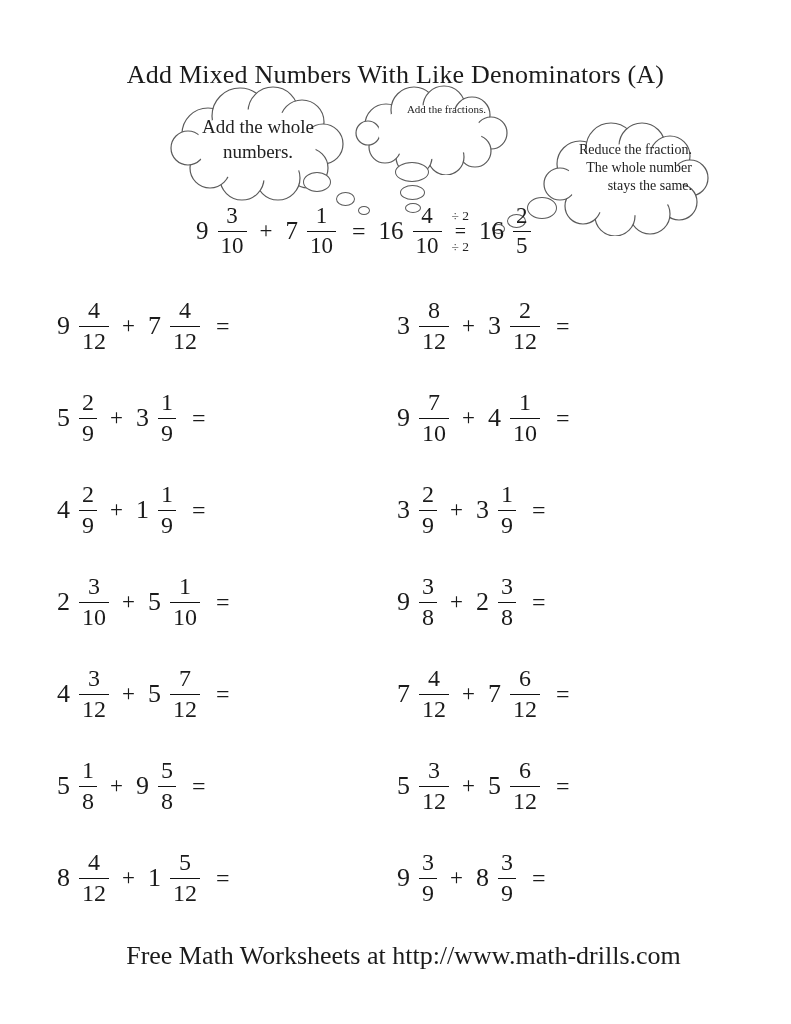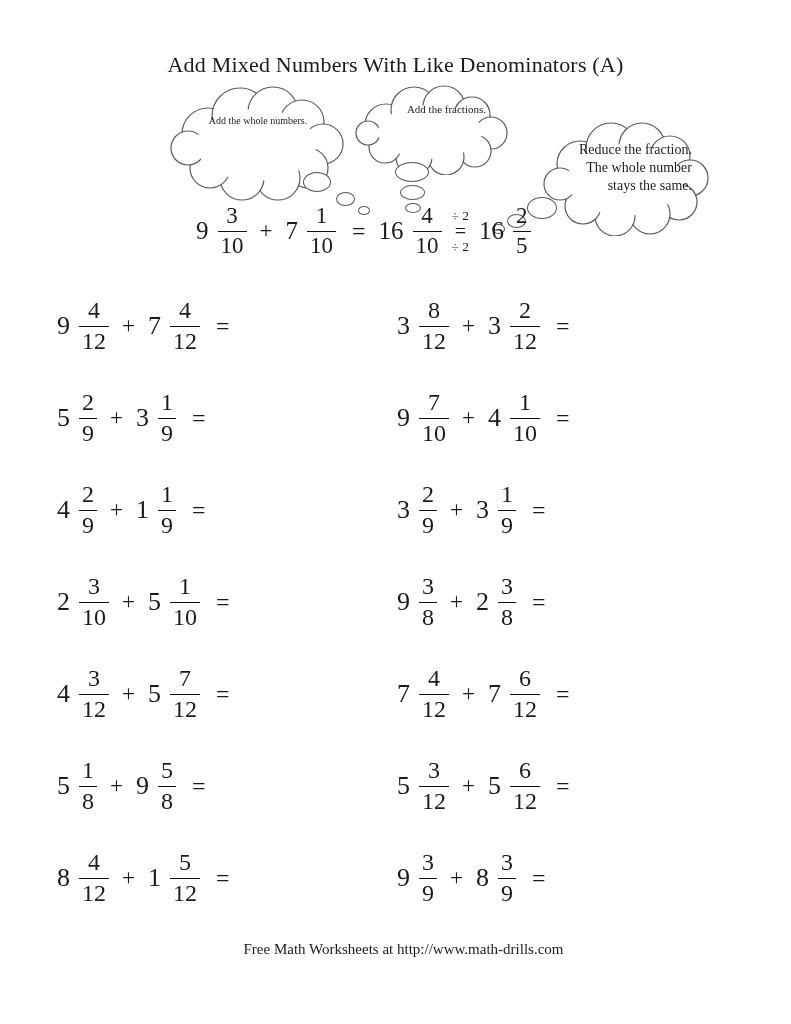--- a/index.html
+++ b/index.html
@@ -4,32 +4,32 @@
 <style>
   html,body{margin:0;padding:0;background:#e8e8e8;}
   .page{
     position:relative;width:791px;height:1024px;margin:0 auto;
     background:#ffffff;overflow:hidden;
     font-family:"Liberation Serif","DejaVu Serif",serif;
     color:#1b1b1b;
   }
   .title{
     position:absolute;top:44px;left:0;right:0;
-    text-align:center;font-size:22px;font-weight:normal;margin:8px;
+    text-align:center;font-size:26px;font-weight:normal;margin:16px;
     letter-spacing:.2px;
   }
   
   .header-art{position:absolute;top:80px;left:0;right:0;height:200px;}
   .bubble{position:absolute;}
   .bubble svg{display:block;}
   .bubble .bubble-text{
     position:absolute;text-align:center;line-height:1.32;color:#222;
   }
   .bubble1{left:168px;top:4px;width:180px;height:120px;}
-  .bubble1 .bubble-text{top:30px;left:26px;right:26px;font-size:10px;}
+  .bubble1 .bubble-text{top:30px;left:26px;right:26px;font-size:19px;}
   .bubble2{left:352px;top:3px;width:158px;height:92px;}
   .bubble2 .bubble-text{top:19px;left:24px;right:24px;font-size:11px;text-align:right;}
   .bubble3{left:538px;top:40px;width:172px;height:116px;}
   .bubble3 .bubble-text{top:21px;left:18px;right:18px;font-size:14px;line-height:1.3;text-align:right;}
   .dot{
     position:absolute;background:#fff;border:1.2px solid #5a5a5a;border-radius:50%;
   }
   
   .eqrow{display:flex;align-items:center;}
   .whole{font-size:26px;}
@@ -45,21 +45,21 @@
   .reduce .reduce-note{font-size:13.5px;color:#222;}
   .reduce .reduce-eq{font-size:20px;line-height:.9;}
   
   #problems{position:absolute;top:280px;left:0;right:0;}
   .problem-row{display:flex;align-items:center;height:92px;}
   .problem{display:flex;align-items:center;gap:9px;}
   .problem:nth-child(1){margin-left:57px;width:296px;}
   .problem:nth-child(2){margin-left:44px;}
   
   .footer{
-    position:absolute;top:941px;left:0;right:0;text-align:center;font-size:15px;margin-left:16px;
+    position:absolute;top:941px;left:0;right:0;text-align:center;font-size:26px;margin-left:16px;
   }
 </style>
 </head>
 <body>
 
 <div class="page">
 
   <h1 class="title">Add Mixed Numbers With Like Denominators (A)</h1>
 
   <div class="header-art">

